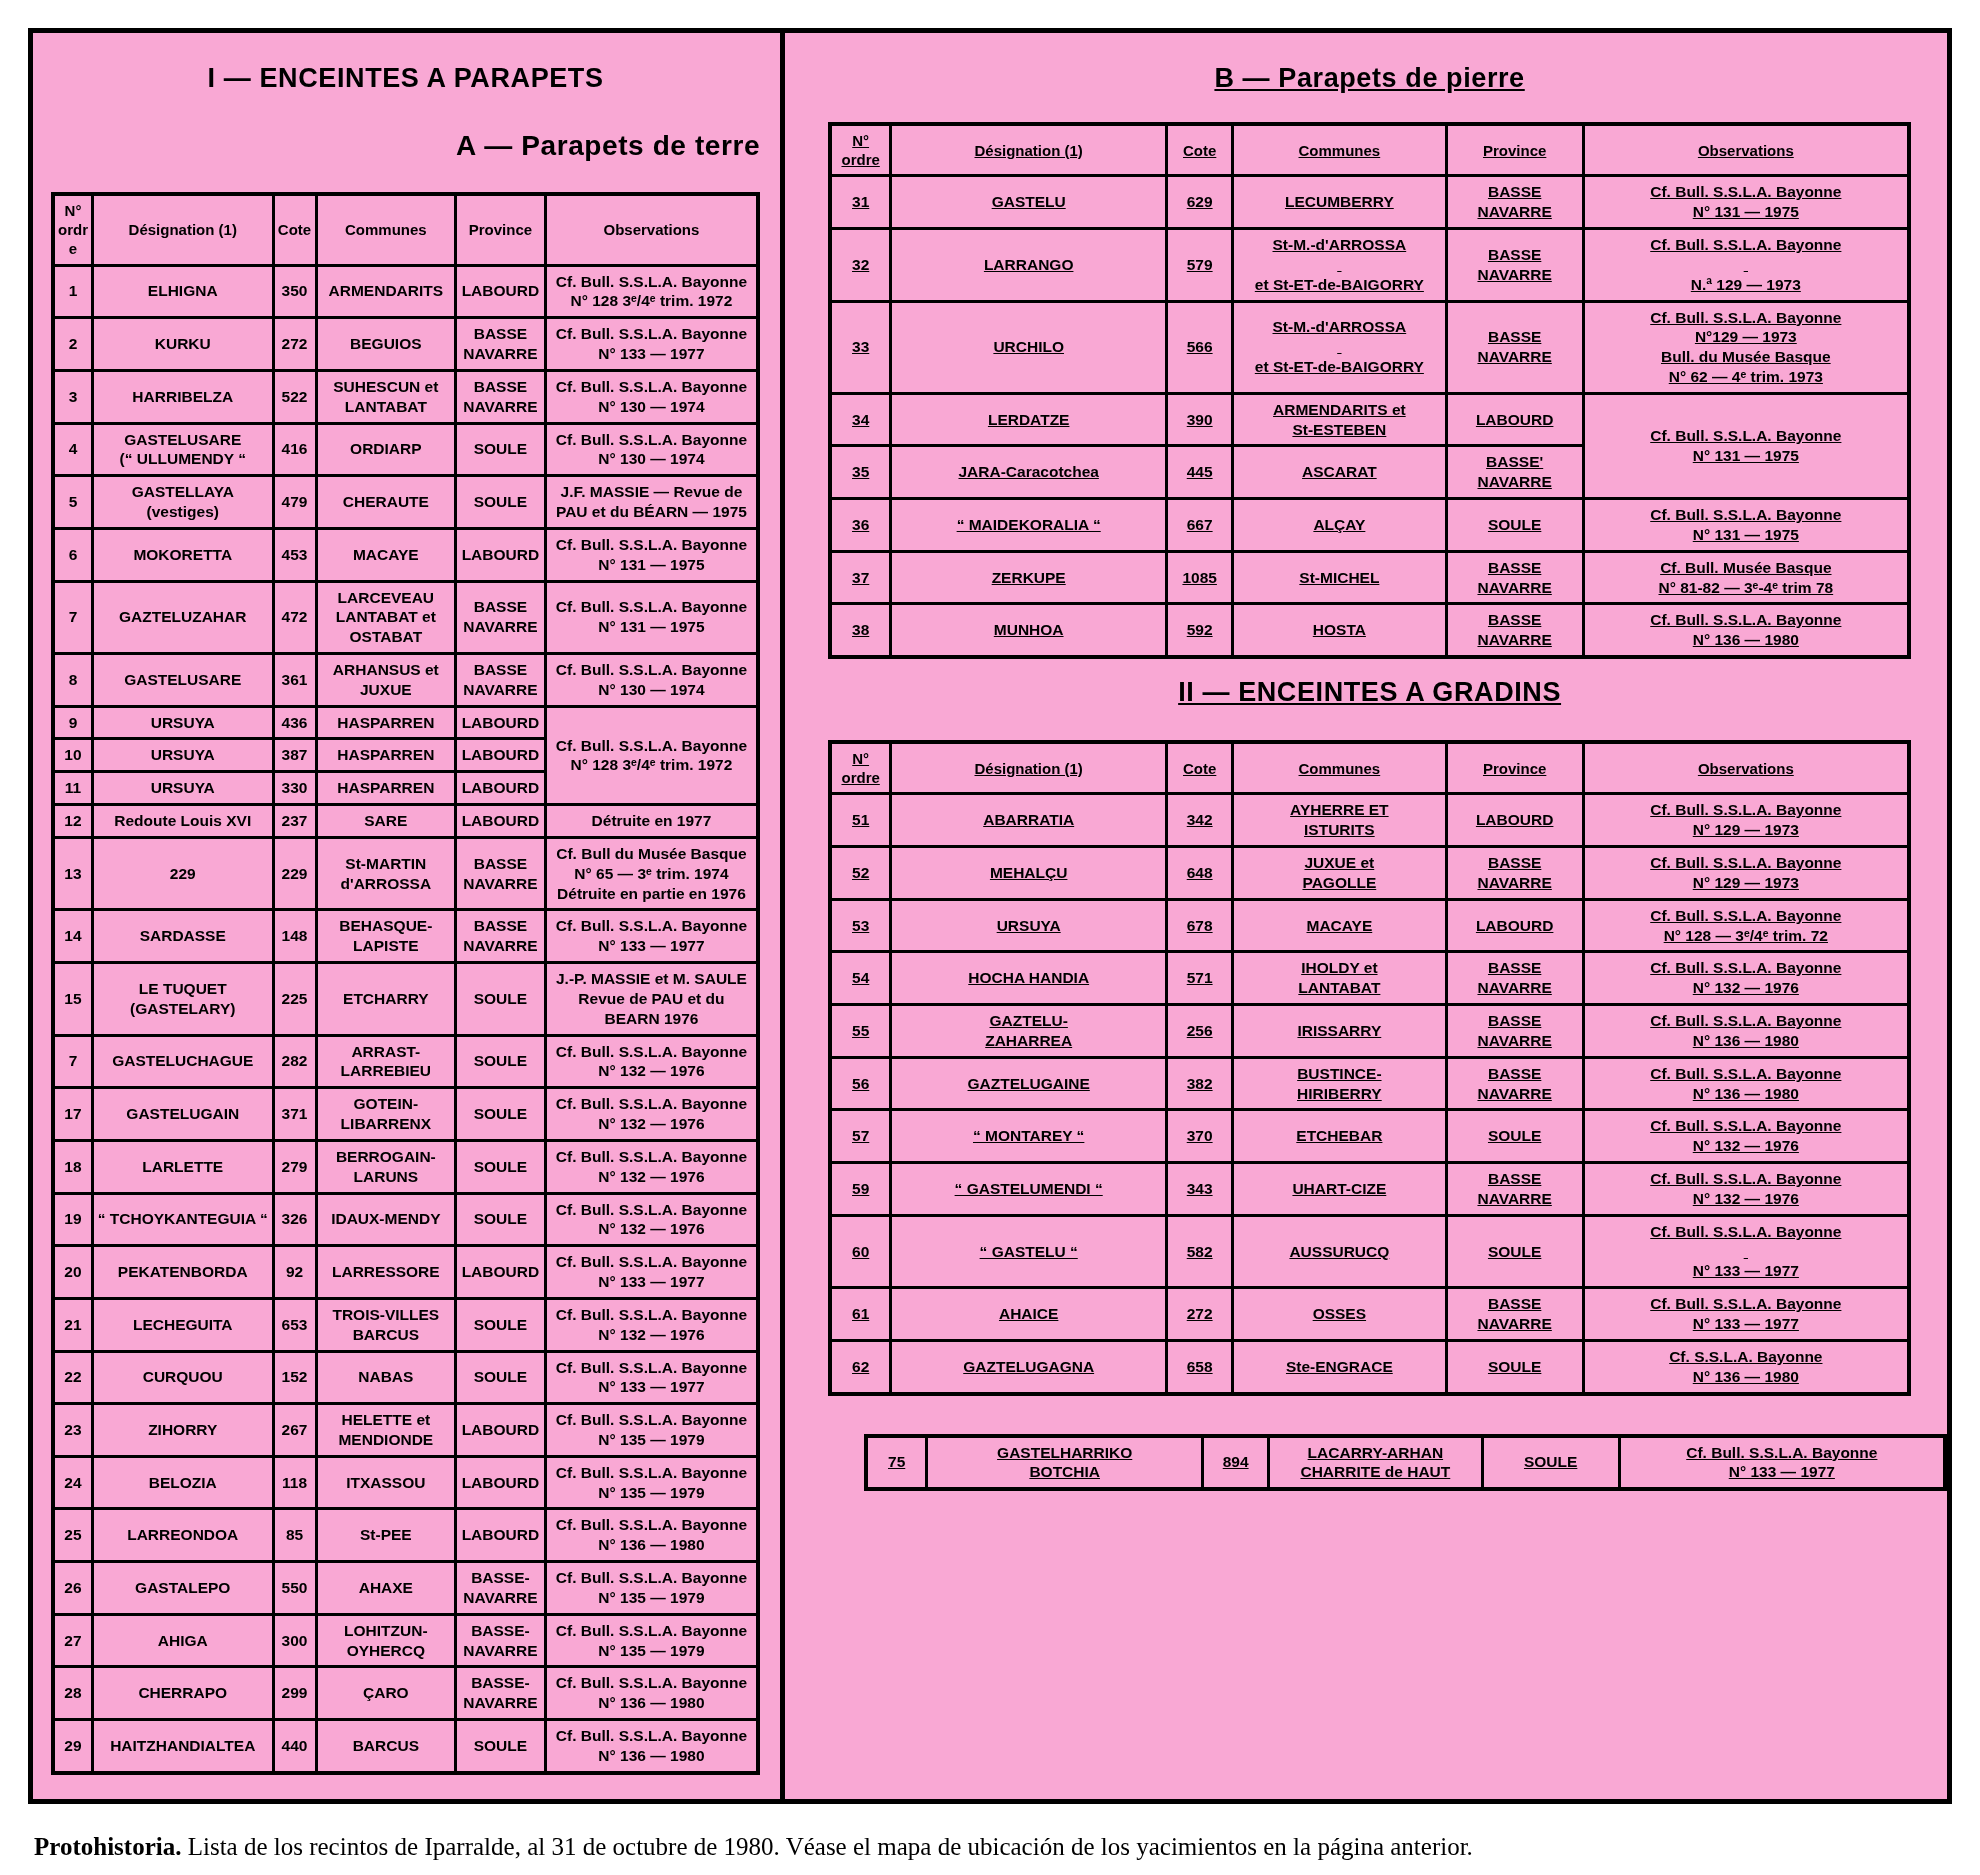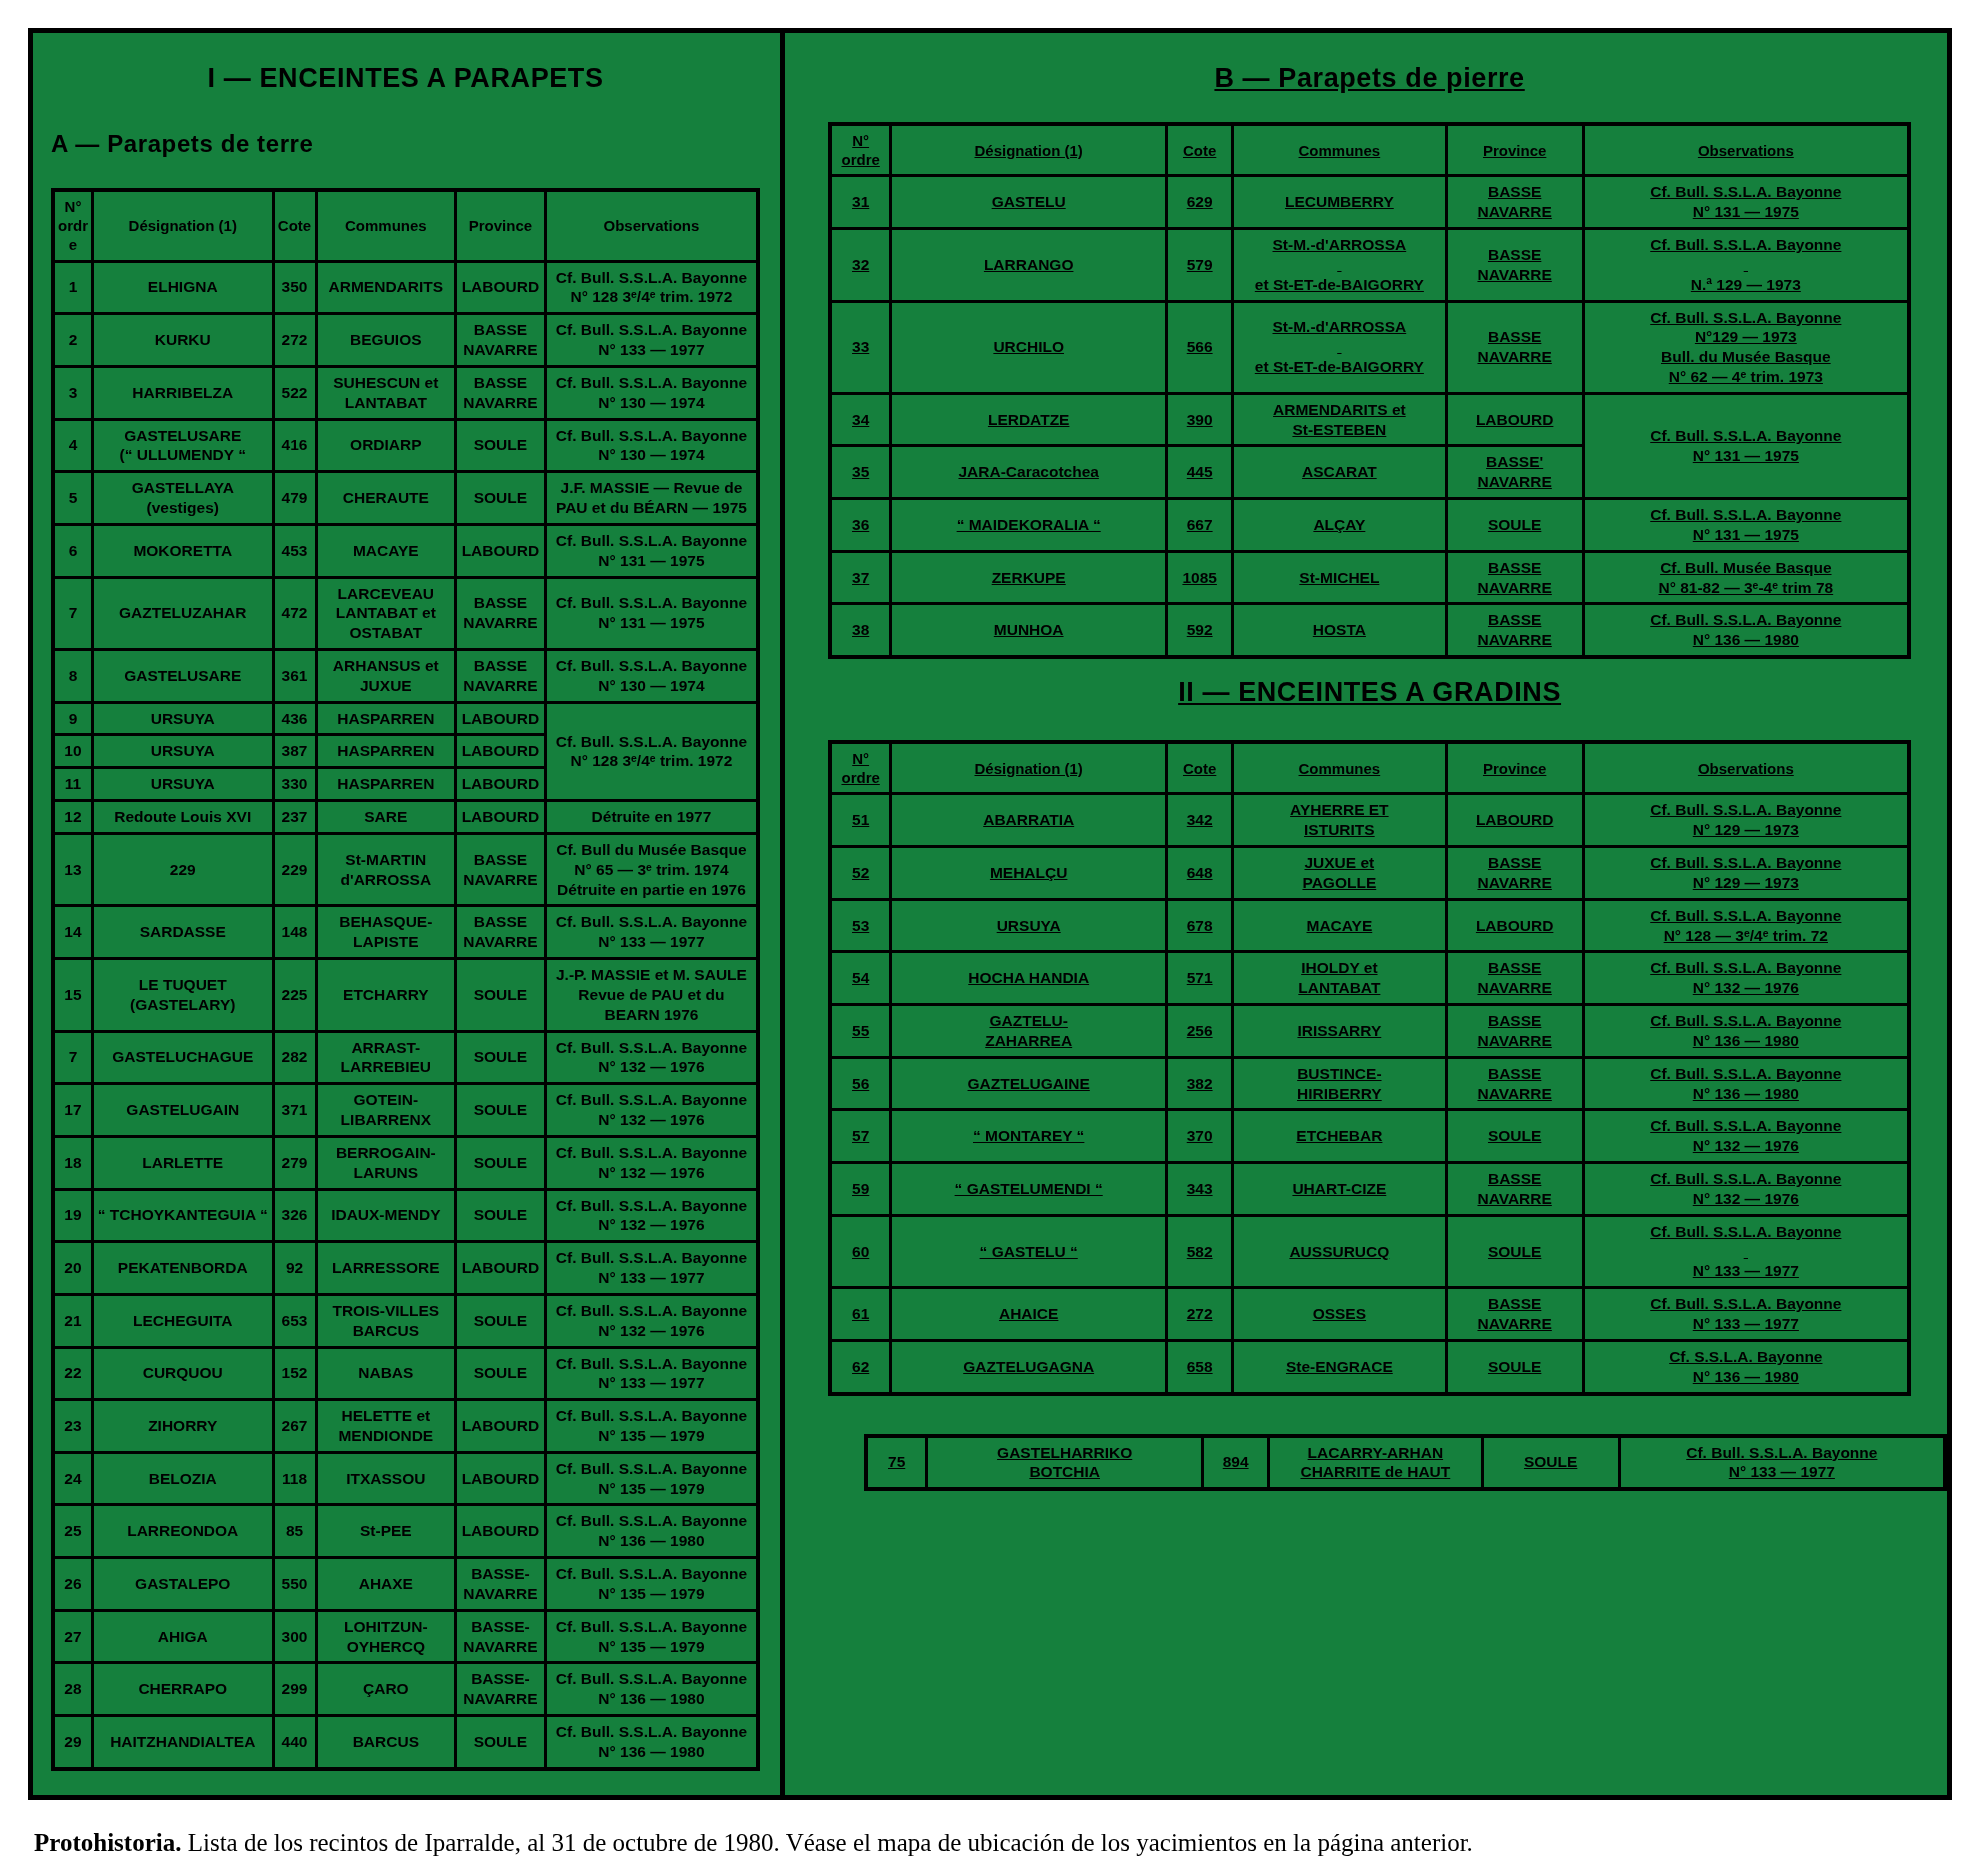--- a/index.html
+++ b/index.html
@@ -1,24 +1,24 @@
 <!DOCTYPE html>
 <html><head>
 <meta charset="utf-8">
 <style>
   html,body{margin:0;padding:0;background:#f6f6f3;}
   body{width:1980px;min-height:1875px;box-sizing:border-box;
        font-family:"Liberation Sans",sans-serif;color:#000;}
   .sheet{padding:28px 28px 0 28px;background:#fff;width:1924px;}
-  .outer{border:5px solid #000;display:flex;align-items:stretch;background:#15803d;}
+  .outer{border:5px solid #000;display:flex;align-items:stretch;background:#f9a8d4;}
   .panel{box-sizing:border-box;}
   .panel-left{width:39.3%;border-right:5px solid #000;padding:12px 20px 24px 18px;}
   .panel-right{flex:1;padding:12px 36px 24px 43px;text-decoration:underline;}
   .sec-title{font-weight:bold;font-size:27px;text-align:center;letter-spacing:.6px;margin-top:18px;}
-  .sec-sub{font-weight:bold;font-size:24px;text-align:left;letter-spacing:.6px;margin-top:36px;}
+  .sec-sub{font-weight:bold;font-size:28px;text-align:right;letter-spacing:.6px;margin-top:36px;}
   .panel-left table{margin-top:30px;}
   .tbl-b{margin-top:28px;}
   .gap-ii{}
   .tbl-ii{margin-top:32px;}
   .gap-iii{margin-top:78px;}
   .tbl-iii{margin-top:38px;margin-left:36px;}
   table{width:100%;border-collapse:collapse;table-layout:fixed;border:4px solid #000;}
   th,td{border:3px solid #000;font-weight:bold;text-align:center;vertical-align:middle;
         padding:5px 3px;font-size:15.5px;line-height:1.28;word-wrap:break-word;}
   th{font-size:15px;}

